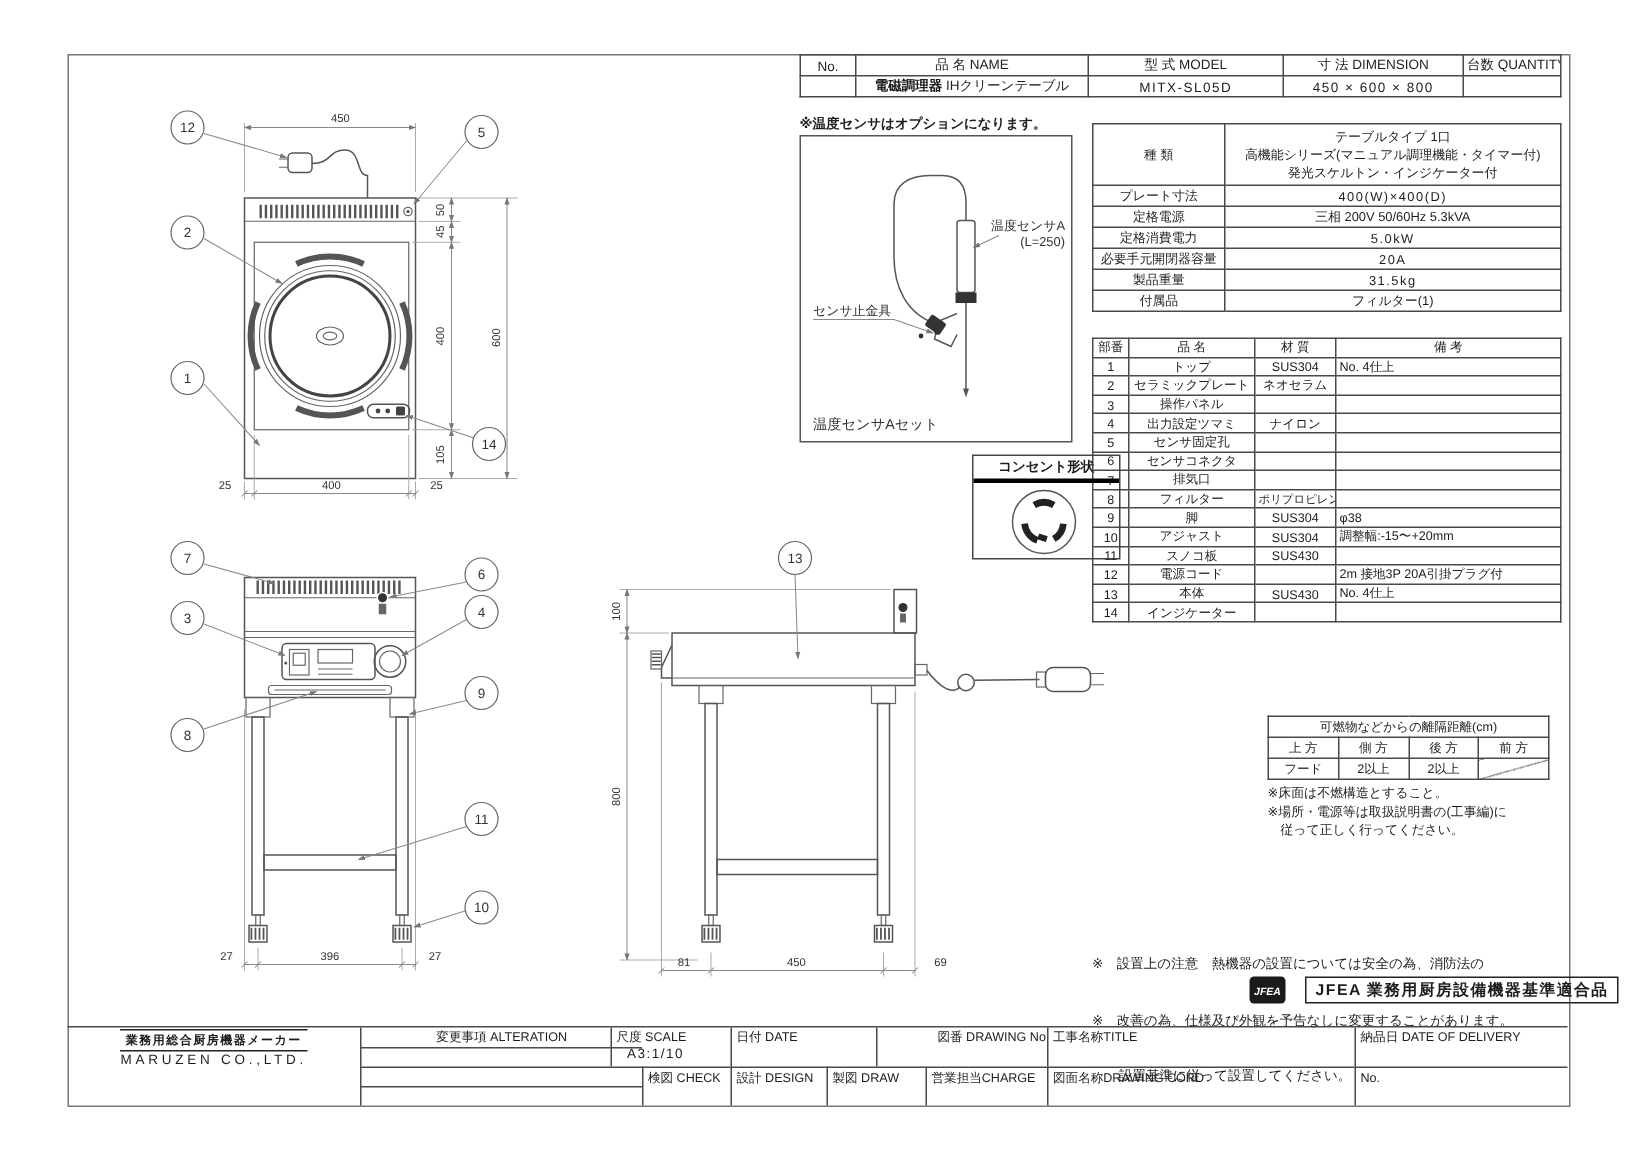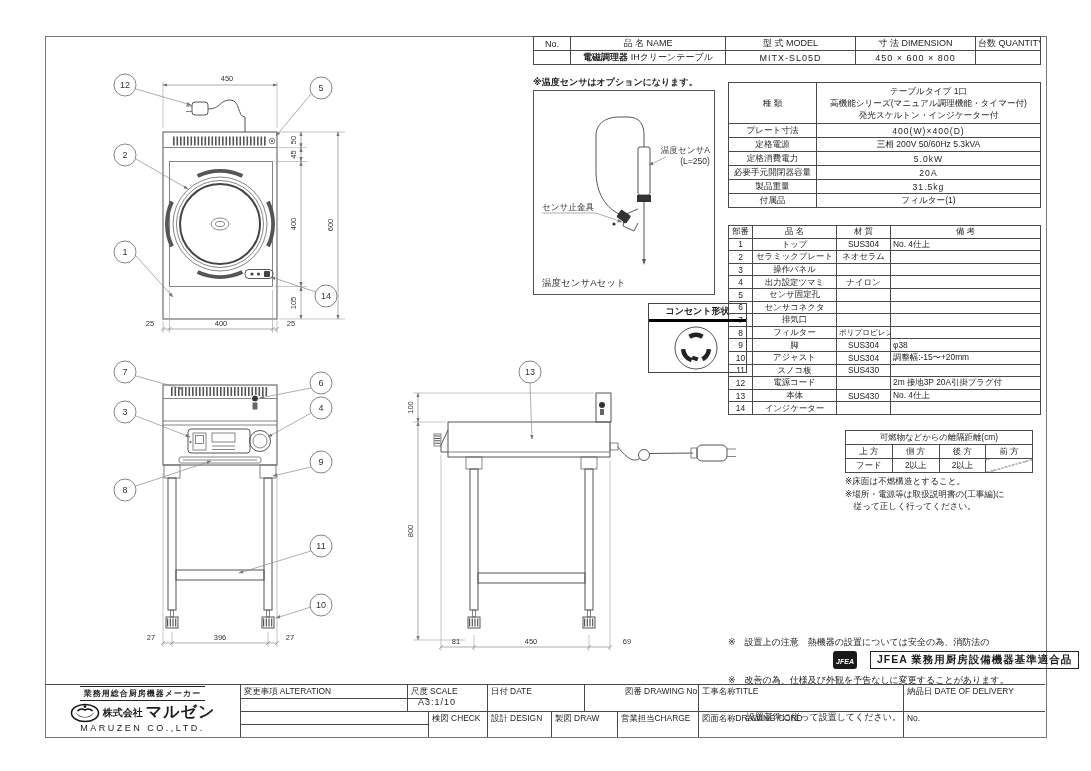--- a/index.html
+++ b/index.html
@@ -8,21 +8,21 @@
   .frame{position:absolute;left:45px;top:36px;width:1000px;height:700px;border:1.2px solid #777;}
   .abs{position:absolute;}
   table{border-collapse:collapse;table-layout:fixed;}
   td,th{border:1px solid #4a4a4a;padding:0 2px;font-weight:normal;overflow:hidden;white-space:nowrap;}
   .c{text-align:center;} .l{text-align:left;}
   .tech{font-family:Liberation Sans, sans-serif;letter-spacing:1px;}
   .hdr-tbl{font-size:9px;} .hdr-tbl td{height:12px;}
   .spec-tbl{font-size:8.6px;} .spec-tbl td{height:13px;}
   .spec-kind td{height:40px;white-space:normal;line-height:12px;}
   .parts-tbl{font-size:8.4px;} .parts-tbl td{height:11.6px;}
-  .clr-tbl{font-size:8.4px;} .clr-tbl td{height:13px;}
+  .clr-tbl{font-size:8.4px;margin-top:47px;} .clr-tbl td{height:13px;}
   .smallnote{font-size:8.6px;line-height:12.5px;white-space:pre;}
   .footnotes{font-size:9px;line-height:12.5px;white-space:pre;}
   .dimtxt{font-size:7.5px;fill:#333;}
   .balloon-t{font-size:9px;fill:#333;}
   .obj{stroke:#555;fill:none;stroke-width:1;}
   .obj2{stroke:#666;fill:none;stroke-width:.8;}
   .dim{stroke:#8a8a8a;stroke-width:.7;fill:none;}
   .ext{stroke:#a0a0a0;stroke-width:.6;fill:none;}
   .lead{stroke:#8a8a8a;stroke-width:.7;fill:none;}
   .sensor-box{border:1px solid #555;text-decoration:underline;}
@@ -511,34 +511,24 @@
       <rect x="1" y="1" width="24" height="18" rx="3" fill="#1a1a1a"></rect>
       <text x="13" y="13.5" text-anchor="middle" fill="#fff" font-size="7" font-style="italic" font-weight="bold" font-family="Liberation Sans,sans-serif">JFEA</text>
     </svg>
     <span class="jfea-lbl">JFEA 業務用厨房設備機器基準適合品</span>
   </div>
 
   <div class="abs" style="left:45px;top:684px;width:1000px;height:52px;border-top:1px solid #4a4a4a;">
 
     <div class="tb-cell" style="left:0;top:0;width:195px;height:52px;border-left:none;text-align:center;">
       <span class="tagline">業務用総合厨房機器メーカー</span>
-      <div class="m-name" style="display:flex;align-items:center;justify-content:center;gap:3px;margin-top:1px;">
-        <svg width="30" height="20" viewBox="0 0 30 20">
-          <ellipse cx="15" cy="10" rx="13.5" ry="8.5" fill="none" stroke="#111" stroke-width="1.5"></ellipse>
-          <path d="M5,9 Q15,19 25,9 Q21,14.5 15,14.5 Q9,14.5 5,9 z" fill="#111"></path>
-          <path d="M7.5,8 Q11,4.5 15,7 Q19,4.5 22.5,8" fill="none" stroke="#111" stroke-width="1.6"></path>
-          <circle cx="15" cy="3.6" r="1.3" fill="#111"></circle>
-        </svg>
-        <span>株式会社</span>
-          <b>マルゼン</b>
-      </div>
       <div class="m-en">MARUZEN CO.,LTD.</div>
     </div>
 
-    <div class="tb-cell" style="left:195px;top:0;width:188px;height:13px;">変更事項 ALTERATION</div>
+    <div class="tb-cell" style="left:195px;top:0;width:188px;height:13px;text-align:center;">変更事項 ALTERATION</div>
     <div class="tb-cell tb-top" style="left:195px;top:13px;width:188px;height:13px;"></div>
     <div class="tb-cell tb-top" style="left:195px;top:26px;width:188px;height:13px;"></div>
     <div class="tb-cell tb-top" style="left:195px;top:39px;width:188px;height:13px;"></div>
 
     <div class="tb-cell" style="left:362px;top:0;width:59px;height:26px;text-align:center;">
       <div style="text-align:left;">尺度 SCALE</div>
       <div class="tech" style="font-size:9px;">A3:1/10</div>
     </div>
     <div class="tb-cell" style="left:442px;top:0;width:97px;height:26px;">日付 DATE</div>
     <div class="tb-cell" style="left:539px;top:0;width:114px;height:26px;padding-left:40px;">図番 DRAWING No.</div>

